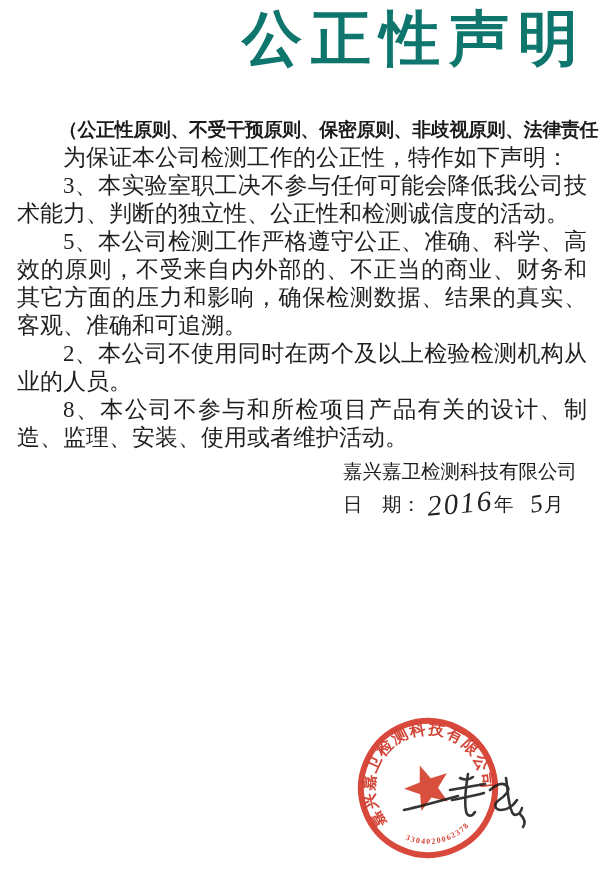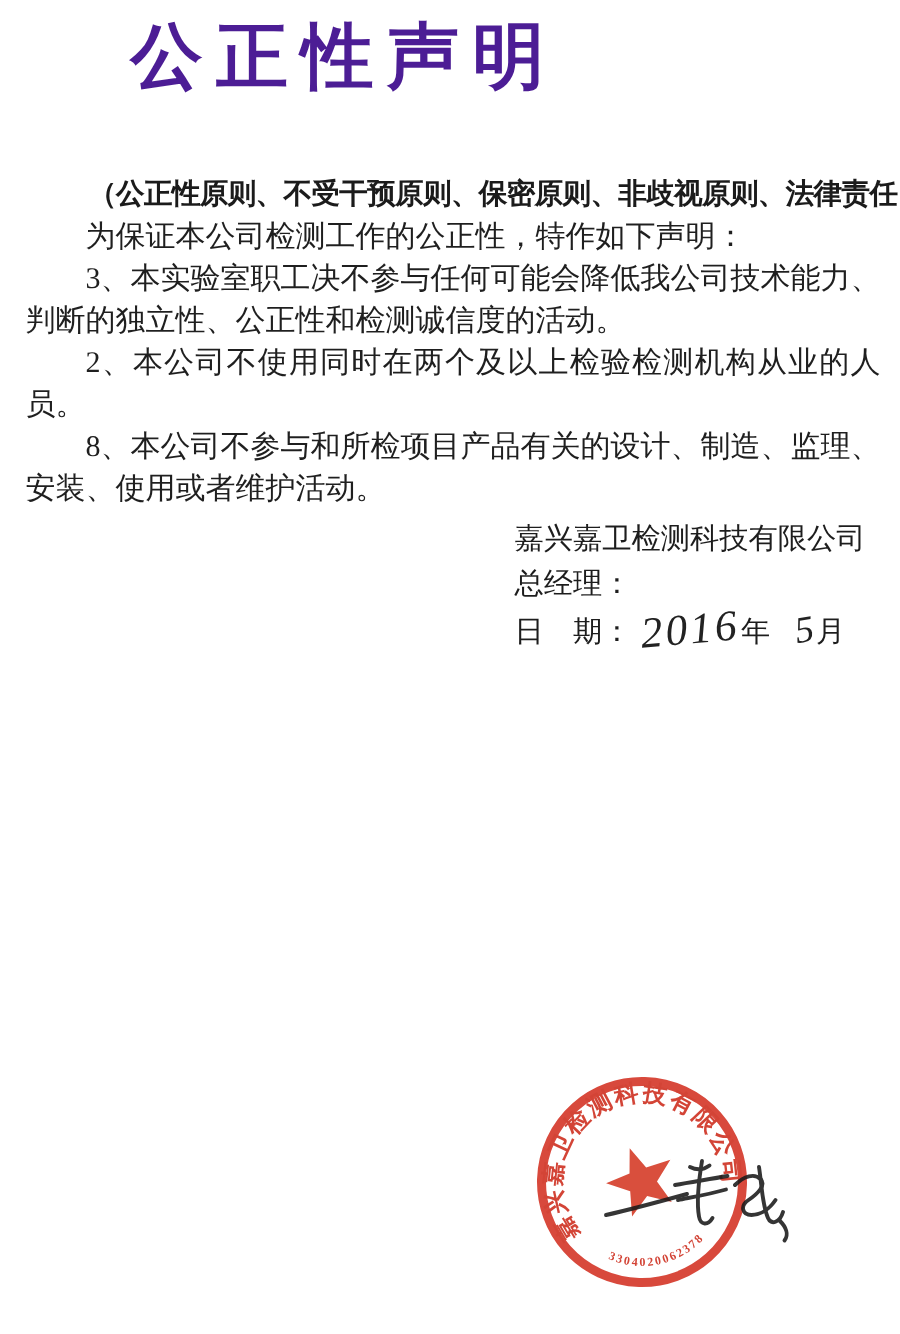--- a/index.html
+++ b/index.html
@@ -9,42 +9,42 @@
     margin:0 auto;
     background:#ffffff;
     overflow:hidden;
     font-family:"Liberation Serif", serif;
     color:#1f1f1f;
     box-sizing:border-box;
     padding:6px 13px 0 17px;
   }
   .title{
     margin:6px 0 0 0;
-    font-size:48px;
+    font-size:60px;
     line-height:54px;
     font-weight:bold;
-    text-align:left;
+    text-align:right;
     letter-spacing:9px;
     text-indent:70px;
-    color:#4c1d95;
+    color:#0f766e;
     white-space:nowrap;
   }
   .principles{
     margin-top:50px;
     font-size:19px;
     line-height:28px;
     font-weight:bold;
     text-indent:2.2em;
     letter-spacing:-0.4px;
     white-space:nowrap;
     color:#1b1b1b;
   }
   .bodytext p{
     margin:0;
-    font-size:20px;
+    font-size:23px;
     line-height:28px;
     text-indent:2em;
     text-align:justify;
     text-justify:inter-ideograph;
     letter-spacing:0;
   }
   .sig-block{
     margin-top:5px;
     margin-left:326px;
     font-size:19.5px;
@@ -97,27 +97,27 @@
 
 <div class="page">
 
   <h1 class="title">公正性声明</h1>
 
   <div class="principles">（公正性原则、不受干预原则、保密原则、非歧视原则、法律责任）</div>
 
   <div class="bodytext">
     <p>为保证本公司检测工作的公正性，特作如下声明：</p>
     <p>3、本实验室职工决不参与任何可能会降低我公司技术能力、判断的独立性、公正性和检测诚信度的活动。</p>
+    <p>5、本公司检测工作严格遵守公正、准确、科学、高效的原则，不受来自内外部的、不正当的商业、财务和其它方面的压力和影响，确保检测数据、结果的真实、客观、准确和可追溯。</p>
     <p>2、本公司不使用同时在两个及以上检验检测机构从业的人员。</p>
     <p>8、本公司不参与和所检项目产品有关的设计、制造、监理、安装、使用或者维护活动。</p>
   </div>
 
   <div class="sig-block">
     <div class="sig-line">嘉兴嘉卫检测科技有限公司</div>
-    <div class="sig-line"><span>总经理：</span></div>
     <div class="sig-line"><span>日　期：</span><span class="hw-year">2016</span><span>年</span><span class="hw-month">5</span><span>月</span></div>
   </div>
 
   <svg class="stamp" viewBox="0 0 160 160">
     <g transform="rotate(-20 80 80)">
       <circle cx="80" cy="80" r="67" fill="none" stroke="#d5392b" stroke-width="6"></circle>
       <path d="M80,56 L85.9,71.9 L102.8,72.6 L89.5,83.1 L94.1,99.4 L80,90 L65.9,99.4 L70.5,83.1 L57.2,72.6 L74.1,71.9 Z" fill="#d6402c"></path>
       <defs>
         <path id="sealArcPath" d="M30.1,100.7 A54,54 0 1 1 129.9,100.7" fill="none"></path>
         <path id="sealNumPath" d="M37.1,116 A56,56 0 0 0 122.9,116" fill="none"></path>

